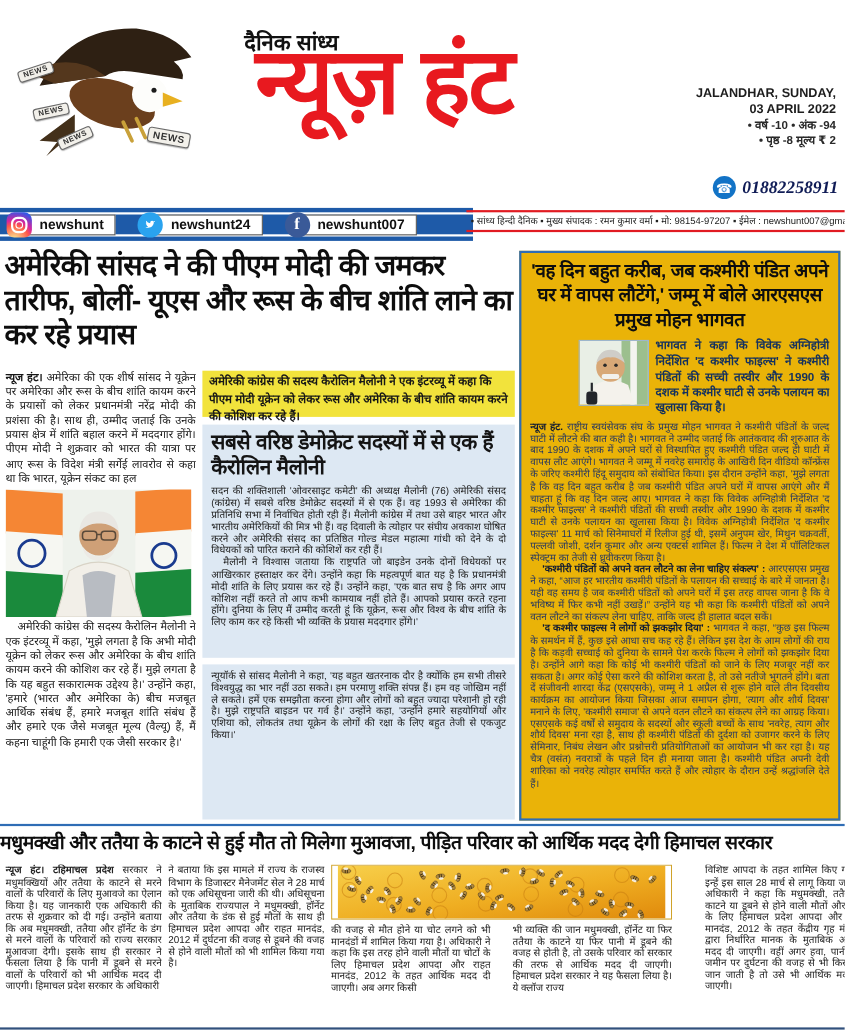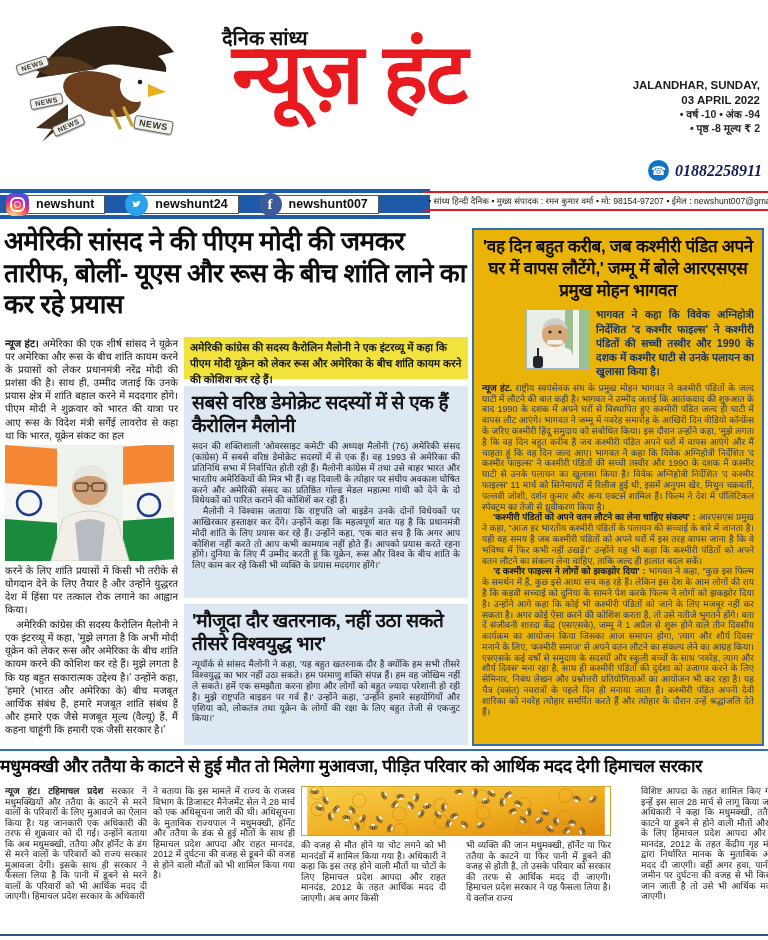--- a/index.html
+++ b/index.html
@@ -166,36 +166,34 @@
     </g>
     <path d="M46 116 L58 74 Q84 58 112 74 L124 116 Z" fill="#f2efe8" stroke="#d8d3c6"></path>
     <path d="M70 78 Q84 70 100 78 L96 116 L74 116 Z" fill="#b8bcc2"></path>
     <circle cx="85" cy="42" r="18" fill="#cfa077"></circle>
     <path d="M67 38 Q69 20 85 20 Q101 20 103 38 Q94 30 85 31 Q76 30 67 38 Z" fill="#e9e7e2"></path>
     <path d="M70 52 Q85 70 100 52 Q98 64 85 65 Q72 64 70 52 Z" fill="#eceae5"></path>
     <rect x="70" y="38" width="13" height="8" rx="3" fill="none" stroke="#5a4a3a" stroke-width="1.4"></rect>
     <rect x="87" y="38" width="13" height="8" rx="3" fill="none" stroke="#5a4a3a" stroke-width="1.4"></rect>
     <line x1="83" y1="41" x2="87" y2="41" stroke="#5a4a3a" stroke-width="1.4"></line>
   </svg>
-  <p>करने के लिए शांति प्रयासों में किसी भी तरीके से योगदान देने के लिए तैयार है और उन्होंने युद्धरत देश में हिंसा पर तत्काल रोक लगाने का आह्वान किया।</p>
   <p class="indent">अमेरिकी कांग्रेस की सदस्य कैरोलिन मैलोनी ने एक इंटरव्यू में कहा, 'मुझे लगता है कि अभी मोदी यूक्रेन को लेकर रूस और अमेरिका के बीच शांति कायम करने की कोशिश कर रहे हैं। मुझे लगता है कि यह बहुत सकारात्मक उद्देश्य है।' उन्होंने कहा, 'हमारे (भारत और अमेरिका के) बीच मजबूत आर्थिक संबंध हैं, हमारे मजबूत शांति संबंध हैं और हमारे एक जैसे मजबूत मूल्य (वैल्यू) हैं, मैं कहना चाहूंगी कि हमारी एक जैसी सरकार है।'</p>
 </div>
 
 <div class="abs highlight-box">अमेरिकी कांग्रेस की सदस्य कैरोलिन मैलोनी ने एक इंटरव्यू में कहा कि पीएम मोदी यूक्रेन को लेकर रूस और अमेरिका के बीच शांति कायम करने की कोशिश कर रहे हैं।</div>
 
 <div class="abs sbox sbox1">
   <h2>सबसे वरिष्ठ डेमोक्रेट सदस्यों में से एक हैं कैरोलिन मैलोनी</h2>
   <div class="bt">
     <p>सदन की शक्तिशाली 'ओवरसाइट कमेटी' की अध्यक्ष मैलोनी (76) अमेरिकी संसद (कांग्रेस) में सबसे वरिष्ठ डेमोक्रेट सदस्यों में से एक हैं। वह 1993 से अमेरिका की प्रतिनिधि सभा में निर्वाचित होती रही हैं। मैलोनी कांग्रेस में तथा उसे बाहर भारत और भारतीय अमेरिकियों की मित्र भी हैं। वह दिवाली के त्योहार पर संघीय अवकाश घोषित करने और अमेरिकी संसद का प्रतिष्ठित गोल्ड मेडल महात्मा गांधी को देने के दो विधेयकों को पारित कराने की कोशिशें कर रही हैं।</p>
     <p class="indent">मैलोनी ने विश्वास जताया कि राष्ट्रपति जो बाइडेन उनके दोनों विधेयकों पर आखिरकार हस्ताक्षर कर देंगे। उन्होंने कहा कि महत्वपूर्ण बात यह है कि प्रधानमंत्री मोदी शांति के लिए प्रयास कर रहे हैं। उन्होंने कहा, 'एक बात सच है कि अगर आप कोशिश नहीं करते तो आप कभी कामयाब नहीं होते हैं। आपको प्रयास करते रहना होंगे। दुनिया के लिए मैं उम्मीद करती हूं कि यूक्रेन, रूस और विश्व के बीच शांति के लिए काम कर रहे किसी भी व्यक्ति के प्रयास मददगार होंगे।'</p>
   </div>
 </div>
 
 <div class="abs sbox sbox2">
-  <h2>'मौजूदा दौर खतरनाक, नहीं उठा सकते तीसरे विश्वयुद्ध भार'</h2>
   <div class="bt">
     <p>न्यूयॉर्क से सांसद मैलोनी ने कहा, 'यह बहुत खतरनाक दौर है क्योंकि हम सभी तीसरे विश्वयुद्ध का भार नहीं उठा सकते। हम परमाणु शक्ति संपन्न हैं। हम वह जोखिम नहीं ले सकते। हमें एक समझौता करना होगा और लोगों को बहुत ज्यादा परेशानी हो रही है। मुझे राष्ट्रपति बाइडन पर गर्व है।' उन्होंने कहा, 'उन्होंने हमारे सहयोगियों और एशिया को, लोकतंत्र तथा यूक्रेन के लोगों की रक्षा के लिए बहुत तेजी से एकजुट किया।'</p>
   </div>
 </div>
 
 <div class="abs right-box">
   <h2>'वह दिन बहुत करीब, जब कश्मीरी पंडित अपने घर में वापस लौटेंगे,' जम्मू में बोले आरएसएस प्रमुख मोहन भागवत</h2>
   <div class="intro-row">
     <svg class="bhagwat-photo" viewBox="0 0 62 58">
       <rect width="62" height="58" fill="#e9efe6"></rect>

